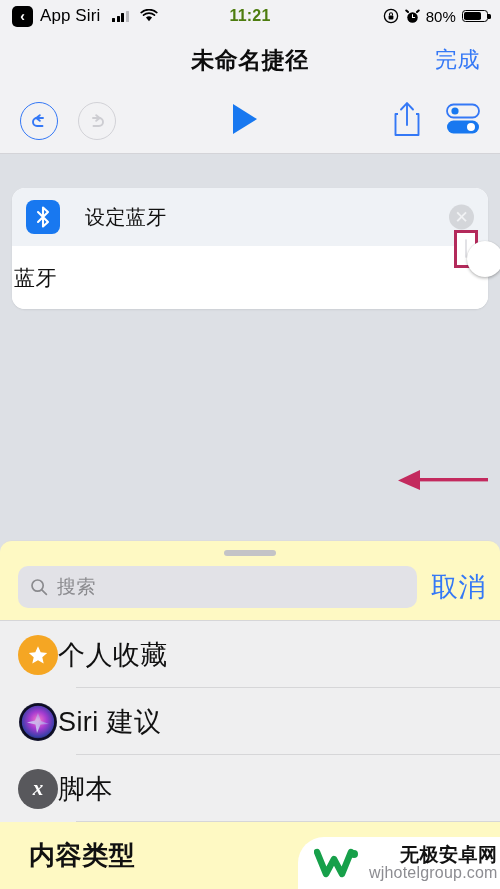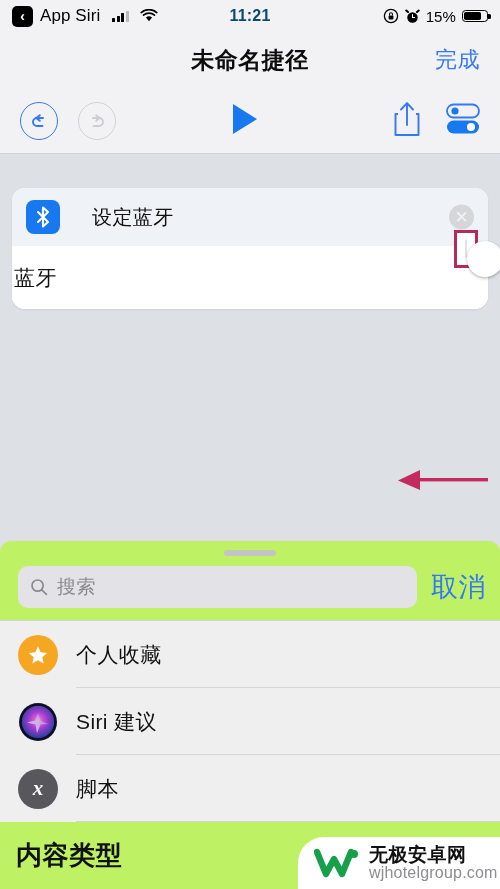--- a/index.html
+++ b/index.html
@@ -35,21 +35,21 @@
   .signal { display: inline-flex; align-items: flex-end; gap: 1.5px; height: 12px; margin-left: 5px;}
   .signal i { width: 3px; background: #000; border-radius: .5px; display: block; }
   .signal i:nth-child(1){height:4px}
   .signal i:nth-child(2){height:6.5px}
   .signal i:nth-child(3){height:9px}
   .signal i:nth-child(4){height:11.5px; background:#b9b9bd;}
   .wifi { margin-left: 4px; width: 18px; height: 14px; }
   .sb-time {
     position: absolute; left: 0; right: 0; top: 0;
     height: 32px; display: flex; align-items: center; justify-content: center;
-    font-size: 16px; font-weight: 700; color: #0c4a6e; letter-spacing: .2px;
+    font-size: 16px; font-weight: 700; color: #4d7c0f; letter-spacing: .2px;
   }
   .sb-right {
     margin-left: auto; display: flex; align-items: center; gap: 6px;
   }
   .sb-pct { font-size: 15px; color: #000; letter-spacing: .1px; }
   .batt {
     width: 26px; height: 12.5px; border: 1.4px solid #000;
     border-radius: 3.5px; padding: 1.2px; position: relative;
   }
   .batt::after {
@@ -107,21 +107,21 @@
     background: #eff2f6;
     border-radius: 13px 13px 0 0;
     position: relative;
   }
   .bt-icon {
     width: 34px; height: 34px; border-radius: 8px;
     background: #1878f0;
     display: flex; align-items: center; justify-content: center;
     flex: none;
   }
-  .card-head-label { font-size: 20px; color: #111; margin-left: 32px; letter-spacing: .4px; }
+  .card-head-label { font-size: 20px; color: #111; margin-left: 25px; letter-spacing: .4px; }
   .card-close {
     position: absolute; right: 14px; top: 50%; transform: translateY(-50%);
     width: 25px; height: 25px; border-radius: 50%;
     background: #d4d6da; color: #f1f2f4;
     display: flex; align-items: center; justify-content: center;
     font-size: 17px; line-height: 1;
   }
   .card-body {
     height: 63px; display: flex; align-items: center;
     padding: 0 2px; background: #fff;
@@ -146,21 +146,21 @@
     background: #fff;
     box-shadow: 0 1.5px 3px rgba(0,0,0,.25), 0 0 1px rgba(0,0,0,.18);
   }
 
   .arrow { position: absolute; left: 390px; top: 312px; }
 
   
   .sheet {
     position: absolute; left: 0; top: 540px;
     width: 500px; height: 349px;
-    background: #bef264;
+    background: #fef9c3;
     border-radius: 12px 12px 0 0;
     border-top: 1px solid #dcdcde;
     overflow: hidden;
   }
   .grabber {
     width: 52px; height: 6px; border-radius: 3px;
     background: #c4c4c7;
     margin: 9px auto 0;
   }
   .search-row {
@@ -181,38 +181,38 @@
   .list-item {
     display: flex; align-items: center;
     height: 67px; padding-left: 18px;
     position: relative; background: #efeff0;
   }
   .li-icon { width: 40px; height: 40px; border-radius: 50%; flex: none;
              display: flex; align-items: center; justify-content: center; }
   .li-icon.star { background: #f5a623; }
   .li-icon.script { background: #58585c; color: #fff; font-style: italic;
                     font-family: "Liberation Serif", serif; font-size: 21px; font-weight: 700; }
-  .li-label { font-size: 21px; color: #111; margin-left: 18px; letter-spacing: .4px; }
+  .li-label { font-size: 27px; color: #111; letter-spacing: .4px; }
   .li-sep { position: absolute; left: 76px; right: 0; bottom: 0; height: 1px; background: #d6d6d8; }
 
   .section-title {
     font-size: 26px; font-weight: 700; color: #111;
-    padding: 16px 0 0 16px; letter-spacing: .6px;
+    padding: 16px 0 0 29px; letter-spacing: .6px;
   }
 
   
   .watermark {
     position: absolute; right: 0; bottom: 0;
     width: 202px; height: 52px;
     background: #fff; border-radius: 26px 0 0 0;
     display: flex; align-items: center; gap: 9px;
     padding-left: 16px;
   }
   .wm-text { display: flex; flex-direction: column; line-height: 1.05; }
-  .wm-cn { font-size: 19px; font-weight: 700; color: #111; letter-spacing: .5px; }
+  .wm-cn { font-size: 19px; font-weight: 700; color: #111; letter-spacing: .5px; margin-left: 31px; }
   .wm-url { font-size: 16px; color: #8d8d92; letter-spacing: .2px; }
 </style>
 </head>
 <body>
 
 <div class="screen">
 
   <div class="statusbar">
     <div class="sb-left">
       <span class="back-chip">‹</span>
@@ -236,21 +236,21 @@
       <svg width="16" height="16" viewBox="0 0 16 16">
         <circle cx="8" cy="8" r="6.6" stroke="#000" stroke-width="1.3" fill="none"></circle>
         <rect x="5.6" y="7.4" width="4.8" height="4.2" rx="1" fill="#000"></rect>
         <path d="M6.5 7.4 V6.2 a1.5 1.5 0 0 1 3 0 V7.4" stroke="#000" stroke-width="1.1" fill="none"></path>
       </svg>
       <svg width="15" height="15" viewBox="0 0 16 16">
         <circle cx="8" cy="9" r="5.6" fill="#000"></circle>
         <path d="M3.2 3.2 L1.4 1.6 M12.8 3.2 L14.6 1.6" stroke="#000" stroke-width="2.2" stroke-linecap="round"></path>
         <path d="M8 6 V9 H10.3" stroke="#fff" stroke-width="1.1" fill="none" stroke-linecap="round"></path>
       </svg>
-      <span class="sb-pct">15%</span>
+      <span class="sb-pct">80%</span>
       <span class="batt">
           <b></b>
         </span>
     </div>
   </div>
 
   <div class="navbar">
     <div class="nav-title">未命名捷径</div>
     <div class="nav-done">完成</div>
   </div>

